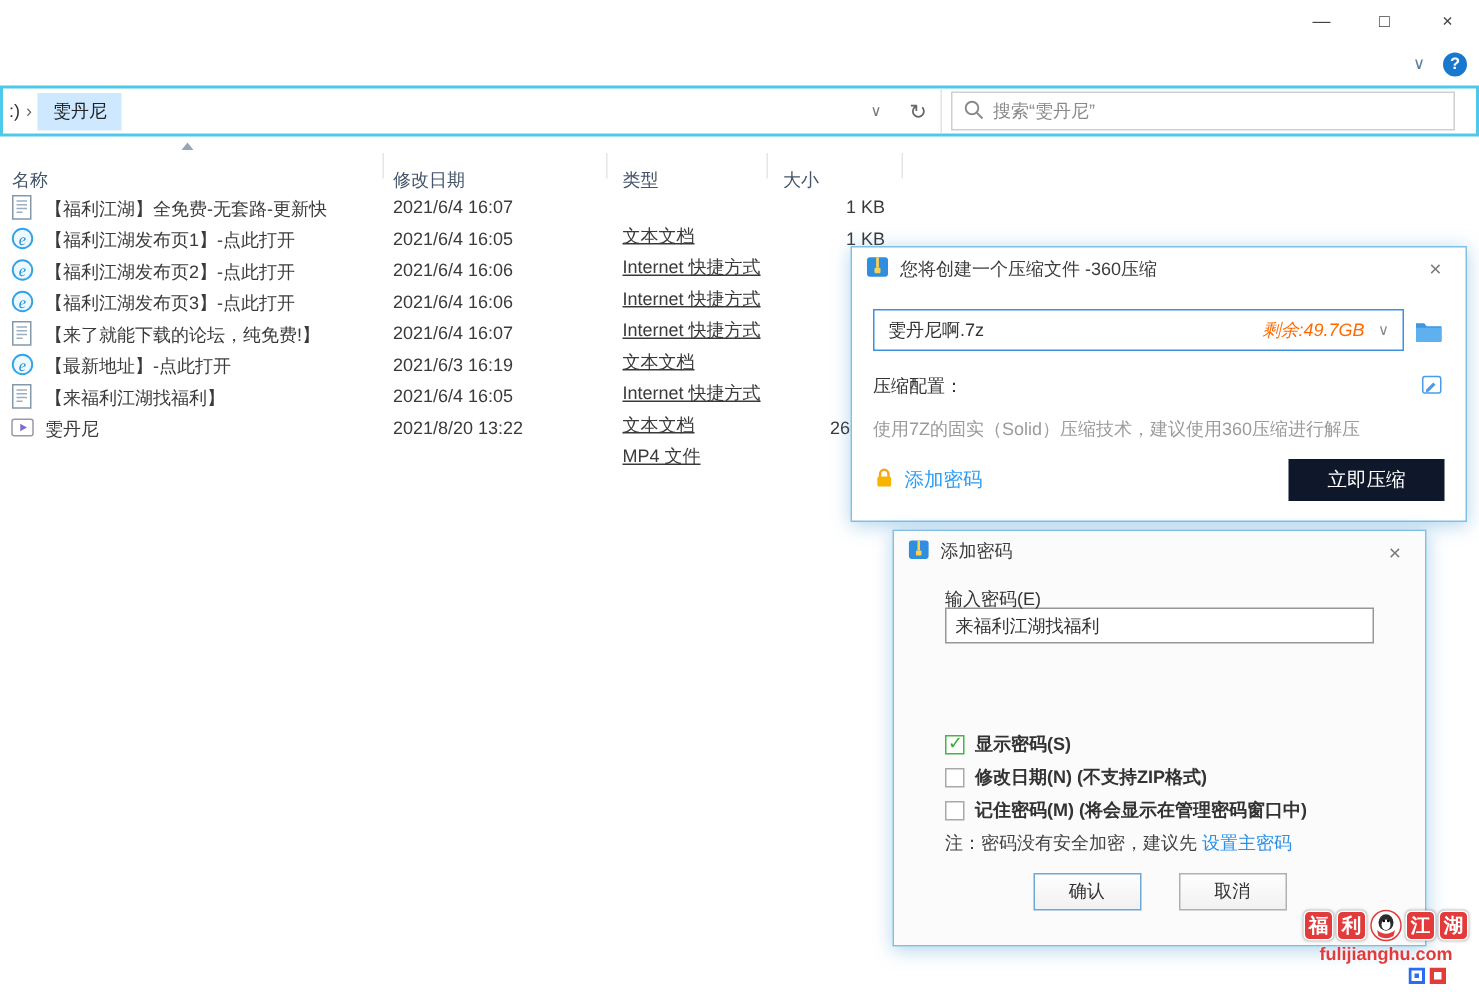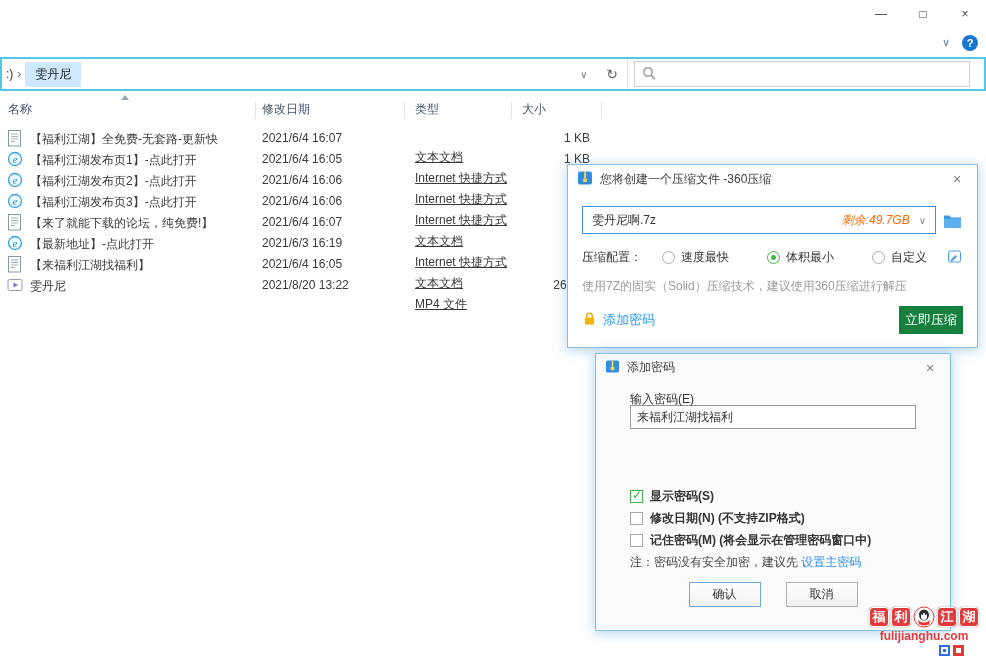--- a/index.html
+++ b/index.html
@@ -28,21 +28,21 @@
   .crumb-current { background:#cde8ff; padding:4px 10px; color:#222; }
   .addr-caret { margin-left:auto; width:26px; text-align:center; color:#777; font-size:10px; }
   .refresh-btn { width:30px; text-align:center; color:#666; font-size:14px; }
   .search-area { flex:1; display:flex; align-items:center; padding:0 14px 0 6px; }
   .search-box { flex:1; height:26px; border:1px solid #cfcfcf; background:#fff; display:flex; align-items:center; gap:6px; padding:0 7px; }
   .search-input { flex:1; border:none; outline:none; background:transparent; font:inherit; color:#555; }
   .search-input::placeholder { color:#8a8a8a; opacity:1; }
 
   
   .list-header { position:absolute; top:94px; left:0; right:0; height:28px; color:#44546a; }
-  .col-h { position:absolute; top:7px; }
+  .col-h { position:absolute; top:18px; }
   .col-sep { position:absolute; top:8px; width:1px; height:17px; background:#e6e6e6; }
   .sort-caret { position:absolute; left:121px; top:1px; width:0; height:0;
     border-left:4px solid transparent; border-right:4px solid transparent; border-bottom:5px solid #97a6b4; }
 
   
   .file-list { position:absolute; top:128px; left:0; width:605px; }
   .frow { position:relative; height:21px; }
   .c-icon { position:absolute; left:7px; top:2px; width:17px; height:17px; }
   .c-name { position:absolute; left:30px; top:3px; white-space:nowrap; max-width:228px; overflow:hidden; color:#3a3a3a; }
   .c-date { position:absolute; left:262px; top:3px; color:#3a3a3a; white-space:nowrap; }
@@ -68,21 +68,21 @@
   .cd-config-label { color:#333; }
   .cd-options { display:flex; gap:38px; margin-left:20px; }
   .ropt { display:flex; align-items:center; gap:6px; color:#333; }
   .radio { width:13px; height:13px; border:1px solid #ababab; border-radius:50%; background:#fff; position:relative; display:inline-block; }
   .radio.checked { border-color:#45b449; }
   .radio.checked::after { content:""; position:absolute; left:3px; top:3px; right:3px; bottom:3px; border-radius:50%; background:#45b449; }
   .cd-pencil { margin-left:auto; width:16px; height:16px; }
   .cd-hint { margin-top:13px; color:#9b9b9b; height:15px; white-space:nowrap; }
   .cd-footer { display:flex; align-items:center; margin-top:13px; }
   .cd-addpwd { display:flex; align-items:center; gap:6px; color:#2a9df4; font-size:13px; }
-  .cd-compress-btn { margin-left:auto; width:64px; height:28px; border:none; background:#15803d; color:#fff; font:inherit; font-size:13px; }
+  .cd-compress-btn { margin-left:auto; width:104px; height:28px; border:none; background:#0f172a; color:#fff; font:inherit; font-size:13px; }
 
   .pwd-dialog { left:595px; top:353px; width:356px; height:278px; z-index:11; background:#fbfbfb; }
   .pwd-dialog .dlg-title { height:27px; }
   .pd-body { padding:0 34px; }
   .pd-label { margin-top:10px; height:14px; color:#333; }
   .pd-input { display:block; width:100%; height:24px; margin-top:0; border:1px solid #979797; background:#fff; padding:0 6px; font:inherit; color:#333; outline:none; }
   .pd-checks { margin-top:59px;font-weight:bold; }
   .chk-row { display:flex; align-items:center; gap:7px; height:16px; margin-bottom:6px; color:#333; }
   .cbox { width:13px; height:13px; border:1px solid #a8a8a8; background:#fff; position:relative; display:inline-block; flex:0 0 13px; }
   .cbox.checked { border-color:#45b449; }
@@ -127,20 +127,21 @@
       </div>
       <span class="addr-caret">∨</span>
       <span class="refresh-btn">↻</span>
     </div>
     <div class="search-area">
       <div class="search-box">
         <span class="mag"><svg width="14" height="14" viewBox="0 0 14 14">
               <circle cx="6" cy="6" r="4.2" fill="none" stroke="#8a8a8a" stroke-width="1.3"></circle>
               <line x1="9.2" y1="9.2" x2="13" y2="13" stroke="#8a8a8a" stroke-width="1.3"></line>
             </svg></span>
+        <input class="search-input" placeholder="搜索“雯丹尼”" style="">
       </div>
     </div>
   </div>
 
   <div class="list-header">
     <span class="sort-caret"></span>
   <span class="col-h" style="left: 8px;">名称</span>
       <span class="col-h" style="left: 262px;">修改日期</span>
       <span class="col-h" style="left: 415px;">类型</span>
       <span class="col-h" style="left: 522px;">大小</span>
@@ -261,34 +262,20 @@
         </div>
         <span class="cd-folder">
             <svg width="19" height="15" viewBox="0 0 19 15">
               <path d="M1 2.5 h5.5 l1.6 2 H18 v9.5 a1 1 0 0 1 -1 1 H2 a1 1 0 0 1 -1 -1 Z" fill="#3d97e2"></path>
               <path d="M1 5.5 h17 V14 a1 1 0 0 1 -1 1 H2 a1 1 0 0 1 -1 -1 Z" fill="#5fb0ee"></path>
             </svg>
           </span>
       </div>
       <div class="cd-config">
         <span class="cd-config-label">压缩配置：</span>
-        <div class="cd-options">
-            <label class="ropt">
-              <span class="radio"></span>
-              <span>速度最快</span>
-            </label>
-            <label class="ropt">
-              <span class="radio checked"></span>
-              <span>体积最小</span>
-            </label>
-            <label class="ropt">
-              <span class="radio"></span>
-              <span>自定义</span>
-            </label>
-          </div>
         <span class="cd-pencil"><svg width="15" height="15" viewBox="0 0 15 15">
               <rect x="1.5" y="2" width="12" height="11" rx="1.5" fill="#fff" stroke="#4a9ce8"></rect>
               <path d="M4 10.5 l4.5 -4.5 1.5 1.5 -4.5 4.5 -2 0.5 z" fill="#4a9ce8"></path>
             </svg></span>
       </div>
       <div class="cd-hint">使用7Z的固实（Solid）压缩技术，建议使用360压缩进行解压</div>
       <div class="cd-footer">
         <div class="cd-addpwd">
           <span><svg width="15" height="15" viewBox="0 0 15 15">
                 <path d="M4.7 7 V5 a2.8 2.8 0 0 1 5.6 0 V7" fill="none" stroke="#f0a818" stroke-width="1.6"></path>

